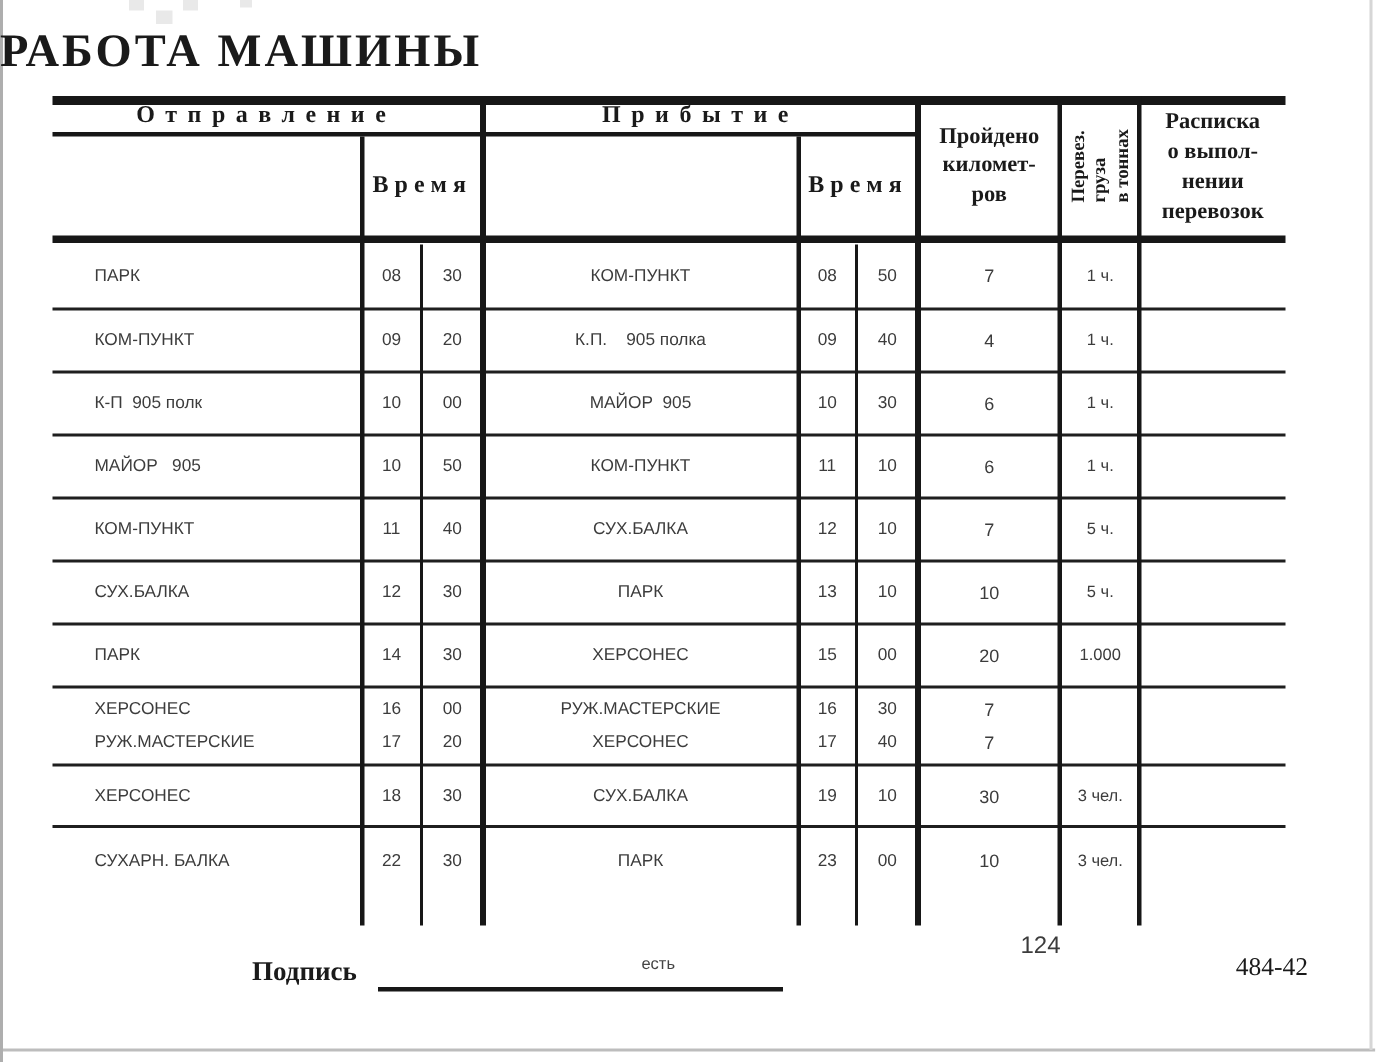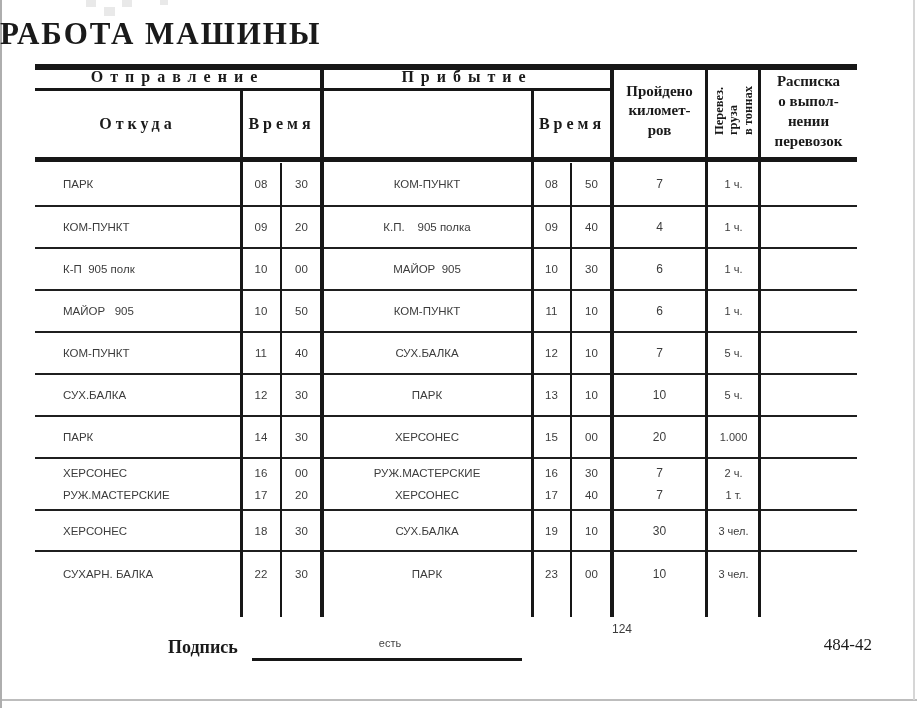--- a/index.html
+++ b/index.html
@@ -37,24 +37,24 @@
   .c-from{left:0;width:206px;}
   .c-dep-h{left:206px;width:40px;}
   .c-dep-m{left:246px;width:41px;}
   .c-to{left:287px;width:210px;}
   .c-arr-h{left:497px;width:39px;}
   .c-arr-m{left:536px;width:41px;}
   .c-km{left:577px;width:95px;font-size:12px;}
   .c-cargo{left:672px;width:53px;font-size:11px;}
   .c-receipt{left:725px;width:97px;}
   
-  .total-km{left:612px;top:622px;width:95px;text-align:left;
-            font-family:"Liberation Sans",sans-serif;font-size:12px;color:#3c3c3c;}
+  .total-km{left:612px;top:622px;width:95px;text-align:right;
+            font-family:"Liberation Sans",sans-serif;font-size:16px;color:#3c3c3c;}
   .sign-label{left:168px;top:637px;font-size:18px;font-weight:bold;}
-  .sign-value{left:330px;top:637px;width:120px;text-align:center;
+  .sign-value{left:330px;top:637px;width:120px;text-align:right;
               font-family:"Liberation Sans",sans-serif;font-size:11px;color:#444;}
   .sign-line{left:252px;top:658px;width:270px;height:3px;background:#171717;}
   .form-number{left:760px;top:635px;width:112px;text-align:right;font-size:17px;font-weight:normal;}
 </style>
 </head>
 <body>
 
 <div class="page">
 
   <div class="abs edge-left"></div>
@@ -67,21 +67,20 @@
 
   <div class="abs title">РАБОТА МАШИНЫ</div>
 
   <div class="abs hline" style="left:35px;top:64px;width:822px;height:6px"></div>
   <div class="abs hline" style="left:35px;top:88px;width:577px;height:3px"></div>
   <div class="abs hline" style="left:35px;top:157px;width:822px;height:5px"></div>
 
   <div class="abs hdr group-hdr" style="left:324px;top:66px;width:286px;height:22px">Прибытие</div>
   <div class="abs hdr group-hdr" style="left:35px;top:66px;width:285px;height:22px">Отправление</div>
 
-  <div class="abs hdr col-hdr" style="left:35px;top:91px;width:205px;height:66px">Откуда</div>
   <div class="abs hdr col-hdr" style="left:243px;top:91px;width:77px;height:66px">Время</div>
   <div class="abs hdr col-hdr" style="left:534px;top:91px;width:76px;height:66px">Время</div>
   <div class="abs hdr km-hdr" style="left:612px;top:64px;width:95px;height:94px">Пройдено
 километ-
 ров</div>
   <div class="abs cargo-hdr-box" style="left:707px;top:64px;width:53px;height:94px">
     <div class="cargo-hdr-inner">Перевез.
 груза
 в тоннах</div>
   </div>
@@ -176,22 +175,20 @@
     <div class="cell c-dep-m">00
 20</div>
     <div class="cell c-to">РУЖ.МАСТЕРСКИЕ
 ХЕРСОНЕС</div>
     <div class="cell c-arr-h">16
 17</div>
     <div class="cell c-arr-m">30
 40</div>
     <div class="cell c-km">7
 7</div>
-    <div class="cell c-cargo">2 ч.
-1 т.</div>
     <div class="cell c-receipt"></div>
   </div>
       <div class="row" style="top: 509px; height: 41px;">
     <div class="cell c-from al">ХЕРСОНЕС</div>
     <div class="cell c-dep-h">18</div>
     <div class="cell c-dep-m">30</div>
     <div class="cell c-to">СУХ.БАЛКА</div>
     <div class="cell c-arr-h">19</div>
     <div class="cell c-arr-m">10</div>
     <div class="cell c-km">30</div>

